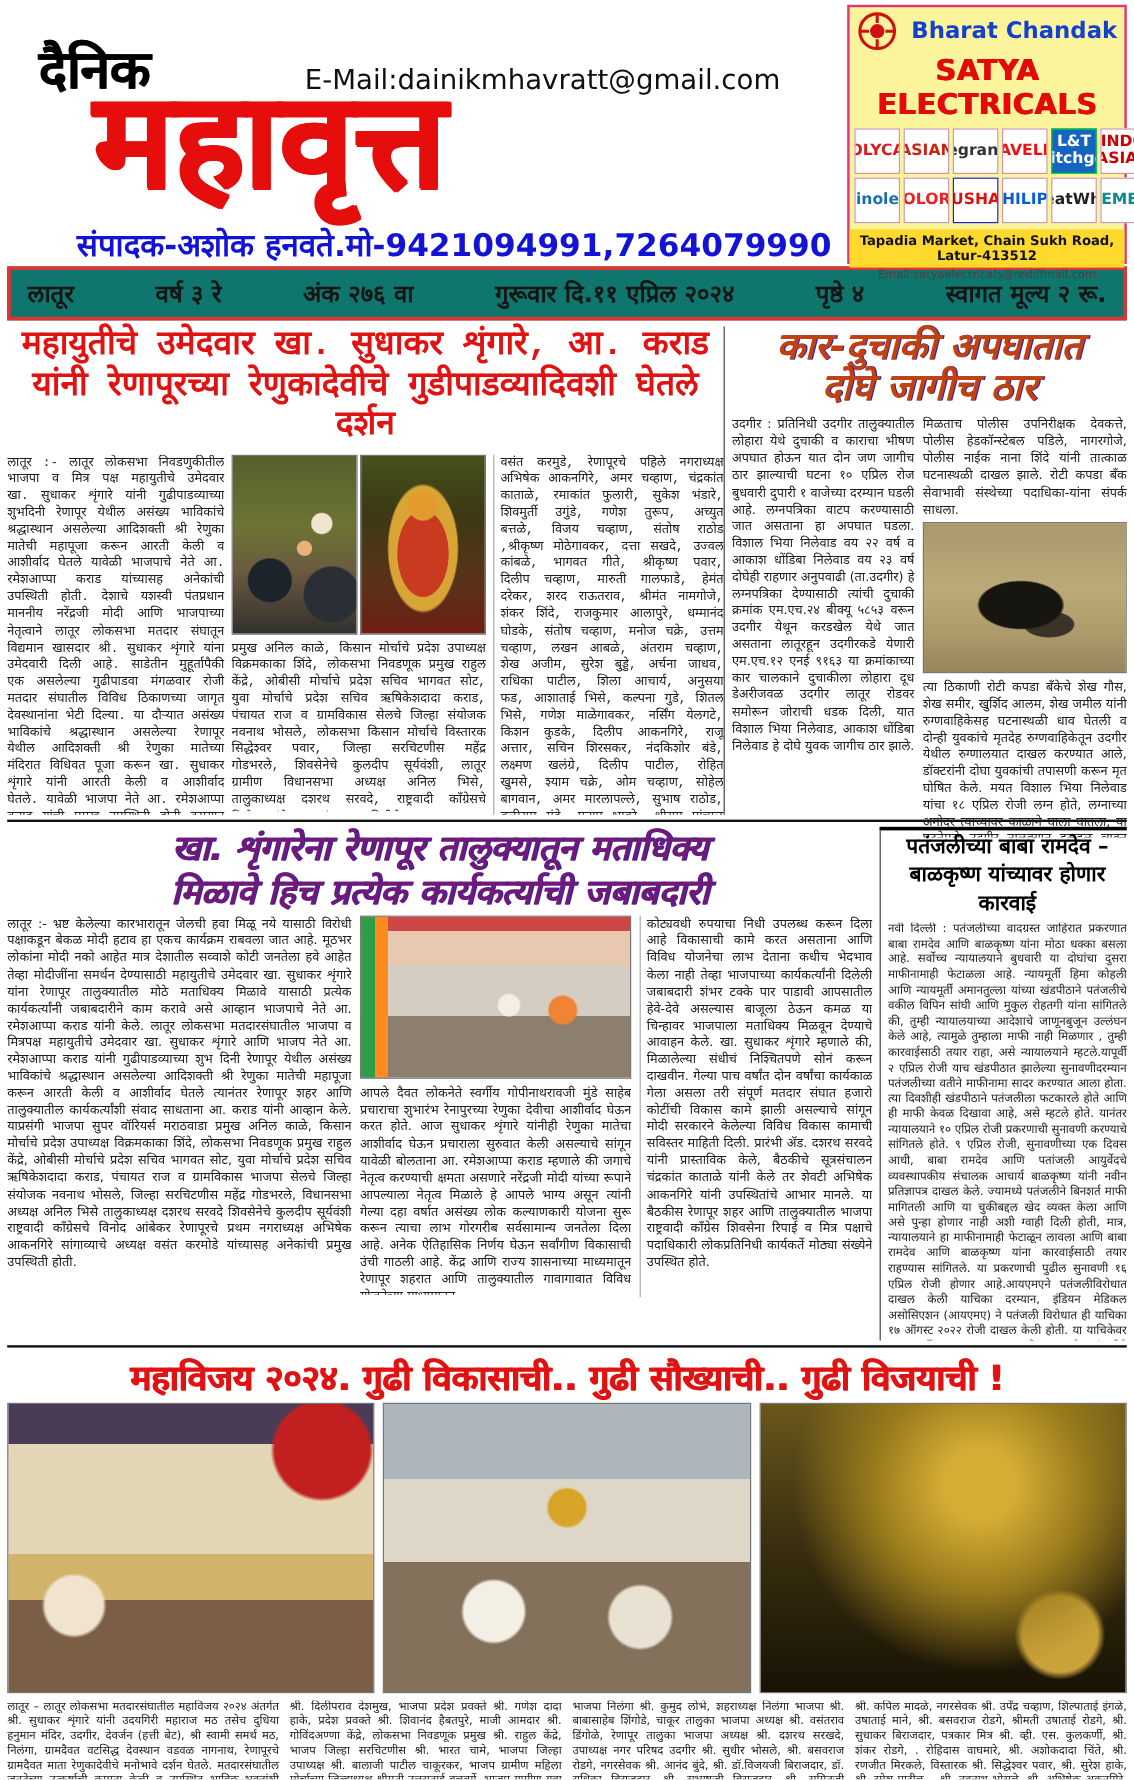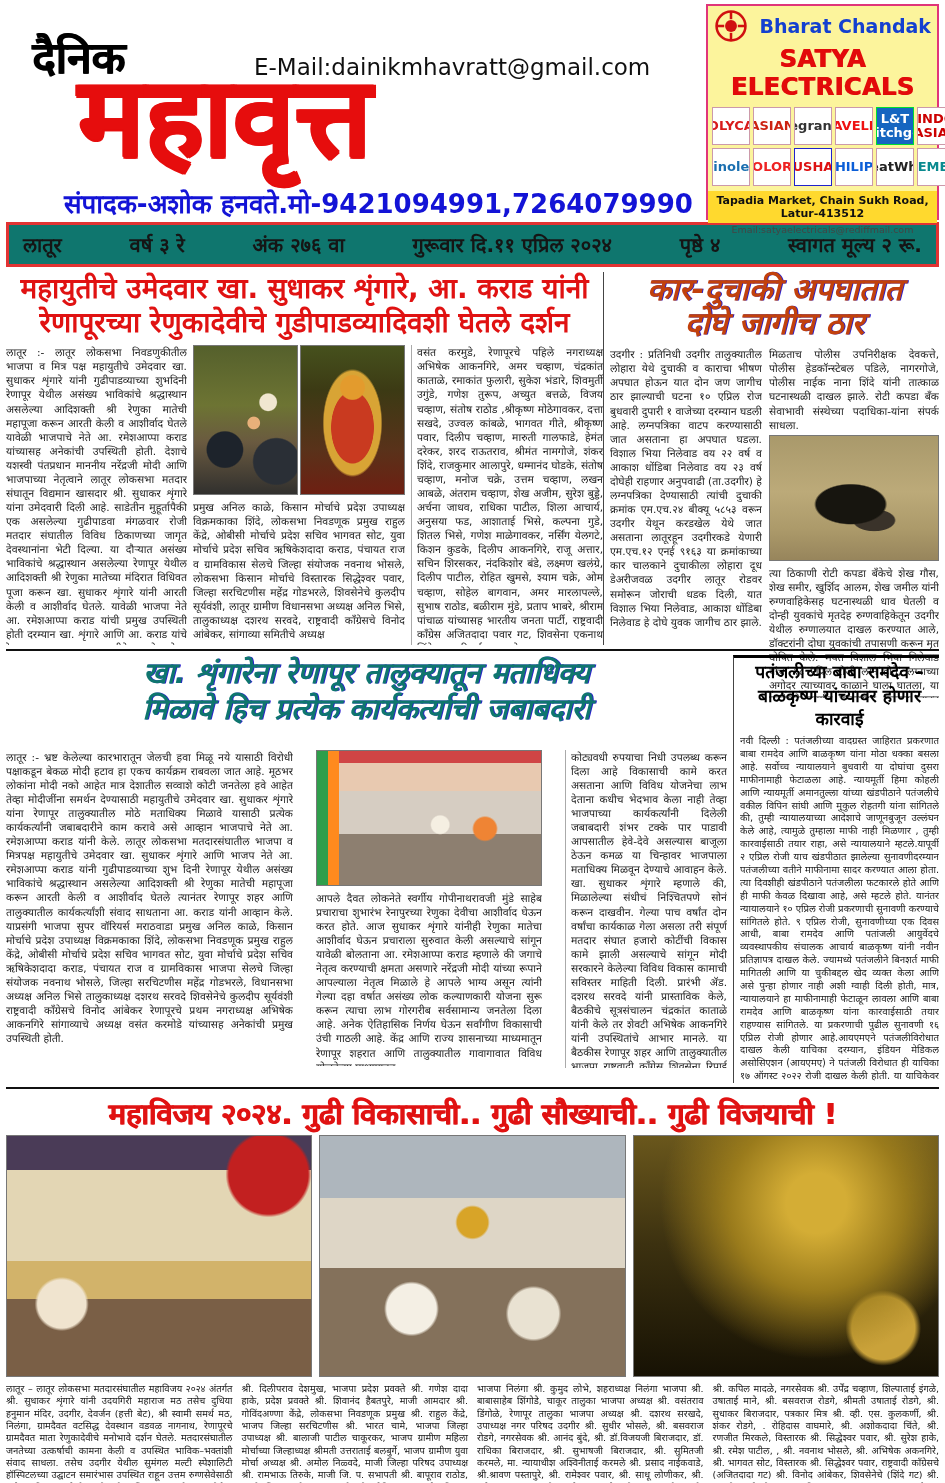--- a/index.html
+++ b/index.html
@@ -40,43 +40,43 @@
 
   
   .datebar { margin:2px 6px 0; border:3px solid #e23333; background:#0f766e; display:flex;
              justify-content:space-between; align-items:center; padding:6px 14px; font-size:20px;
              font-weight:bold; color:#151515; }
 
   
   .hl-red { color:#e01212; font-size:28px; font-weight:800; text-align:center; line-height:1.2; }
   .hl-blue { color:#c2410c; font-size:31px; font-weight:900; font-style:italic; text-align:center; line-height:1.1;
              text-shadow:1px 0 #2a20cc; }
-  .hl-blue2 { color:#0f766e; font-size:29px; font-weight:900; font-style:italic; text-align:center; line-height:1.25;
+  .hl-blue2 { color:#701a75; font-size:29px; font-weight:900; font-style:italic; text-align:center; line-height:1.25;
               text-shadow:1px 0 #2a20cc; }
   .hl-black { color:#000; font-size:17.5px; font-weight:900; text-align:center; line-height:1.35; }
   .btxt { text-align:justify; font-size:10.6px; line-height:1.33; color:#1c1c1c; overflow:hidden; }
 
   .row1 { display:flex; margin:5px 6px 0; border-bottom:2px solid #111; padding-bottom:4px; }
-  .art1 { width:598px; border-right:1.5px solid #444; padding-right:0; }
+  .art1 { width:598px; border-right:1.5px solid #444; padding-right:0;font-family:Liberation Mono, monospace; }
   .a1-body { display:flex; gap:6px; margin-top:6px; height:300px; }
   .a1c1 { width:181px; }
   .a1mid { width:212px; }
   .a1c3 { flex:1; border-left:1px solid #aaa; padding-left:5px; }
   .a1photos { display:flex; gap:2px; height:150px; margin-bottom:5px; }
   .a1photos > div { flex:1; }
 
   .acc { flex:1; padding-left:6px; }
   .acc-body { display:flex; gap:7px; margin-top:7px; height:282px; }
   .acc-c1 { width:152px; }
   .acc-c2 { flex:1; }
   .ph-bike { height:126px; margin:3px 0 5px; }
 
   .row2 { display:flex; margin:0 6px; padding-top:4px; border-bottom:2px solid #111; padding-bottom:4px; }
   .art3 { flex:1; padding-right:6px; }
-  .a3-body { display:flex; gap:23px; margin-top:22px; height:318px; }
+  .a3-body { display:flex; gap:7px; margin-top:2px; height:318px; }
   .a3c1 { width:287px; }
   .a3mid { width:226px; }
   .a3c3 { flex:1; border-left:1px solid #aaa; padding-left:5px; }
   .ph-banner { height:136px; margin-bottom:5px; }
   .pat { width:206px; border-left:1.5px solid #444; border-top:3px solid #000; padding:3px 0 0 6px; }
   .pat-body { font-size:9.7px; line-height:1.33; text-align:justify; height:348px; overflow:hidden; margin-top:3px; color:#1c1c1c; }
 
   .row3 { margin:0 6px; }
   .hl-red2 { color:#e01212; font-size:29px; font-weight:900; text-align:center; padding:4px 0 3px;
              text-shadow:1px 0 #e01212; }

